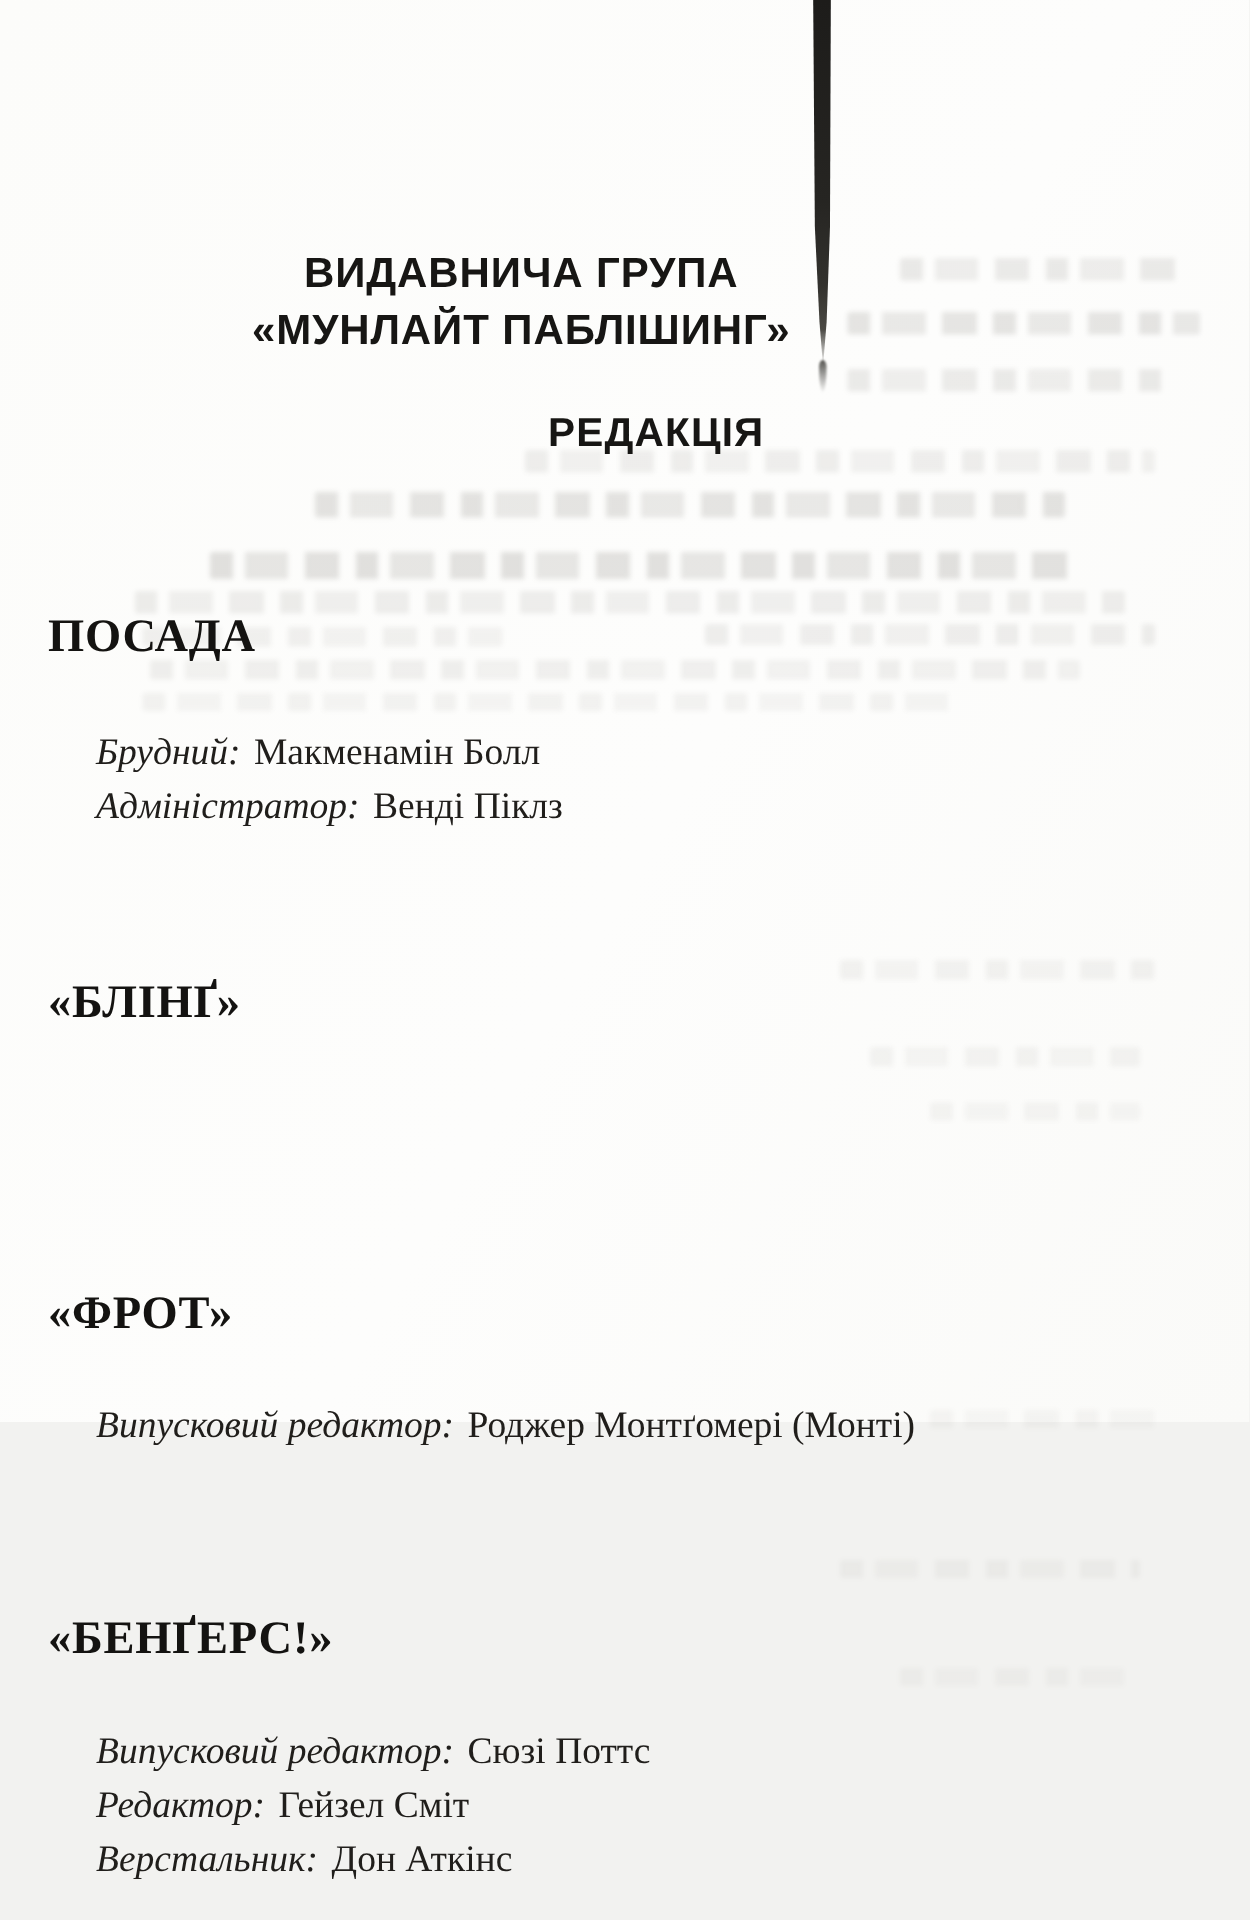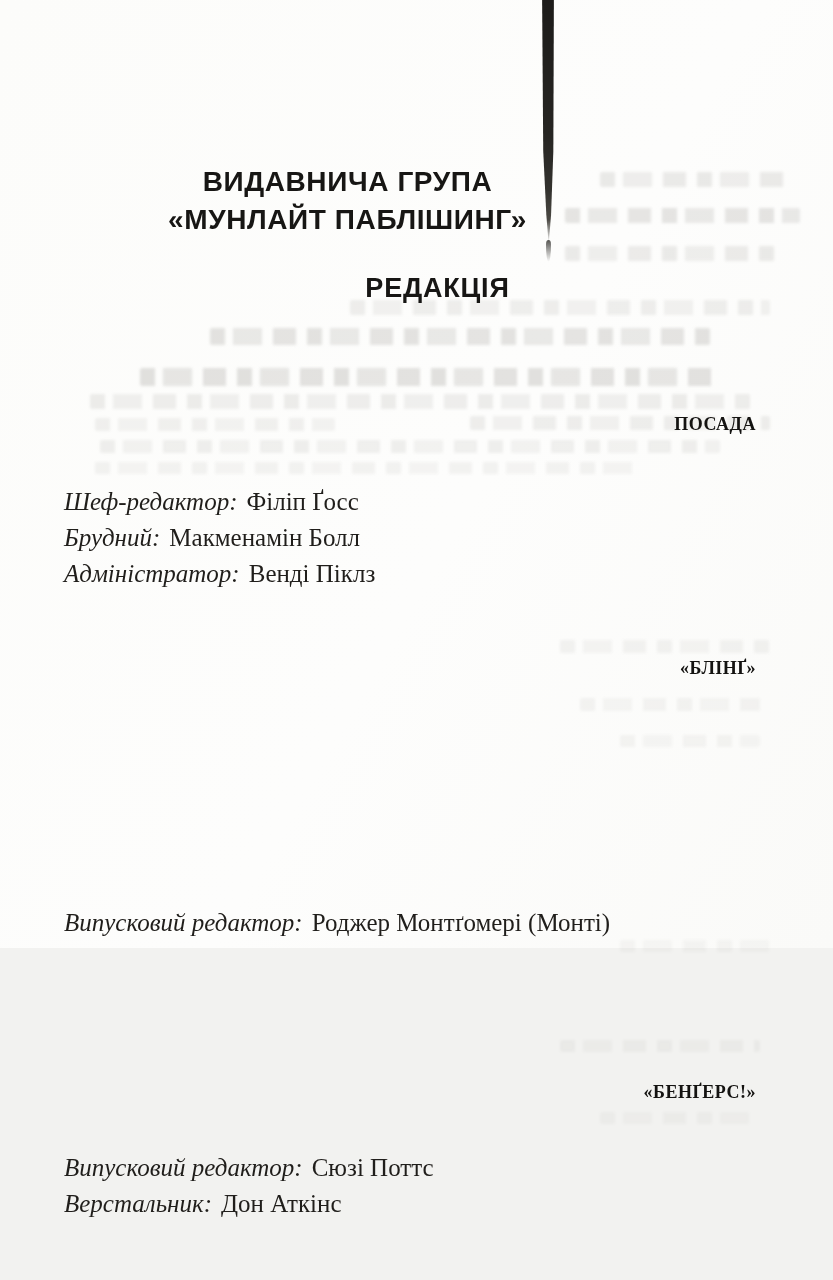--- a/index.html
+++ b/index.html
@@ -34,25 +34,25 @@
     font-family:"Liberation Sans", sans-serif;
     font-weight:bold;
     font-size:27px;line-height:30px;
     letter-spacing:0.8px;
     color:#171614;
   }
 
   
   .section{position:absolute;left:64px;width:724px;}
   .section-heading{
-    text-align:right;
+    text-align:left;
     transform:translateX(-32px);
     font-family:"Liberation Serif", serif;
     font-weight:bold;
-    font-size:18px;line-height:28px;
+    font-size:31px;line-height:28px;
     letter-spacing:0.5px;
     color:#141311;
   }
   .entries{margin-top:44px;}
   .entries.first{margin-top:44px;}
   .entry{
     font-size:25px;line-height:36px;
     white-space:nowrap;
     color:#201e1b;
   }
@@ -113,37 +113,38 @@
   <div class="pub-header">
     <div>ВИДАВНИЧА ГРУПА</div>
     <div>«МУНЛАЙТ ПАБЛІШИНГ»</div>
   </div>
 
   <div class="edition-title">РЕДАКЦІЯ</div>
 
   <div class="section" style="top:410px">
     <div class="section-heading">ПОСАДА</div>
     <div class="entries first" style="margin-top:46px">
-      <div class="entry"><span class="role">Шеф-редактор:</span><span class="name">Філіп Ґосс</span></div>
       <div class="entry"><span class="role">Брудний:</span><span class="name">Макменамін Болл</span></div>
       <div class="entry"><span class="role">Адміністратор:</span><span class="name">Венді Піклз</span></div>
     </div>
   </div>
 
   <div class="section" style="top:654px">
     <div class="section-heading">«БЛІНҐ»</div>
   </div>
 
   <div class="section" style="top:861px">
+    <div class="section-heading">«ФРОТ»</div>
     <div class="entries">
       <div class="entry"><span class="role">Випусковий редактор:</span><span class="name">Роджер Монтґомері (Монті)</span></div>
     </div>
   </div>
 
   <div class="section" style="top:1078px">
     <div class="section-heading">«БЕНҐЕРС!»</div>
     <div class="entries">
       <div class="entry"><span class="role">Випусковий редактор:</span><span class="name">Сюзі Поттс</span></div>
+      <div class="entry"><span class="role">Редактор:</span><span class="name">Гейзел Сміт</span></div>
       <div class="entry"><span class="role">Верстальник:</span><span class="name">Дон Аткінс</span></div>
     </div>
   </div>
 
 </div>
 
 </body></html>

